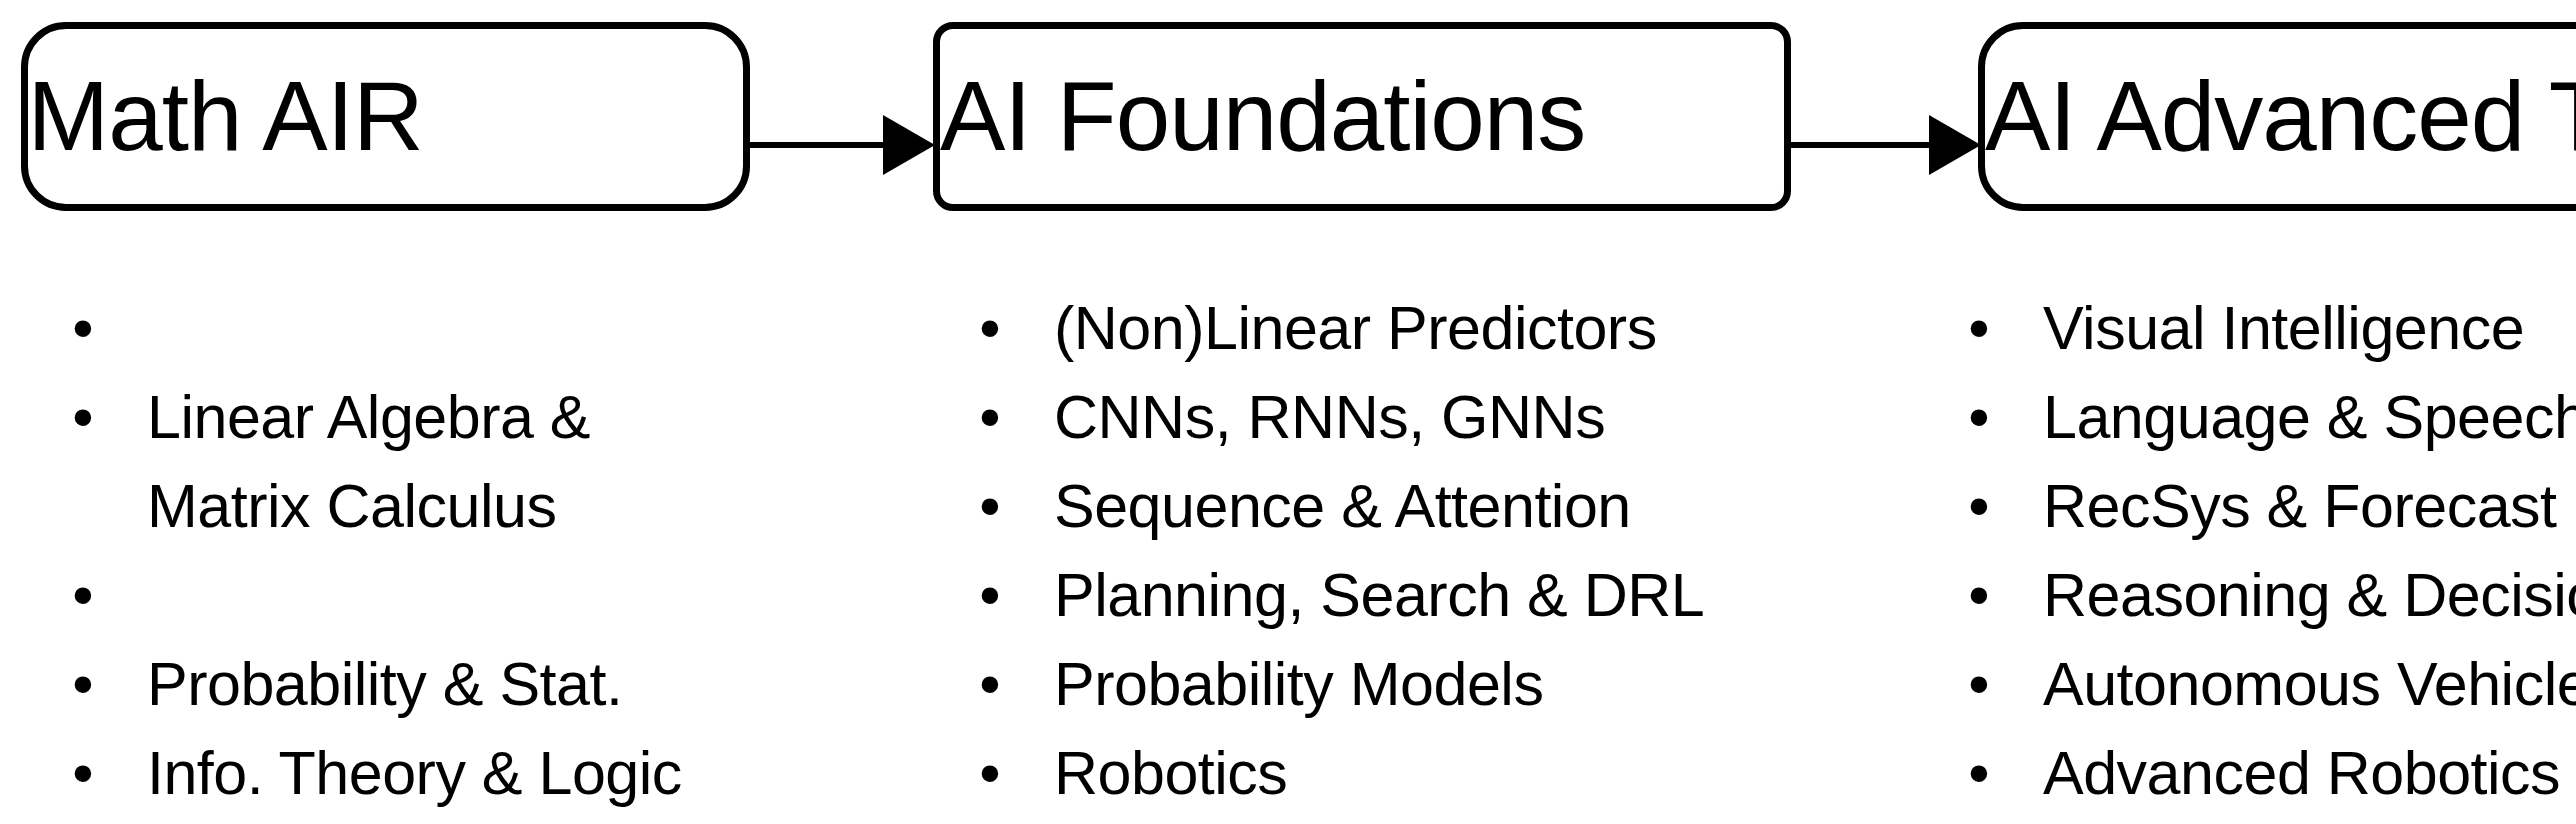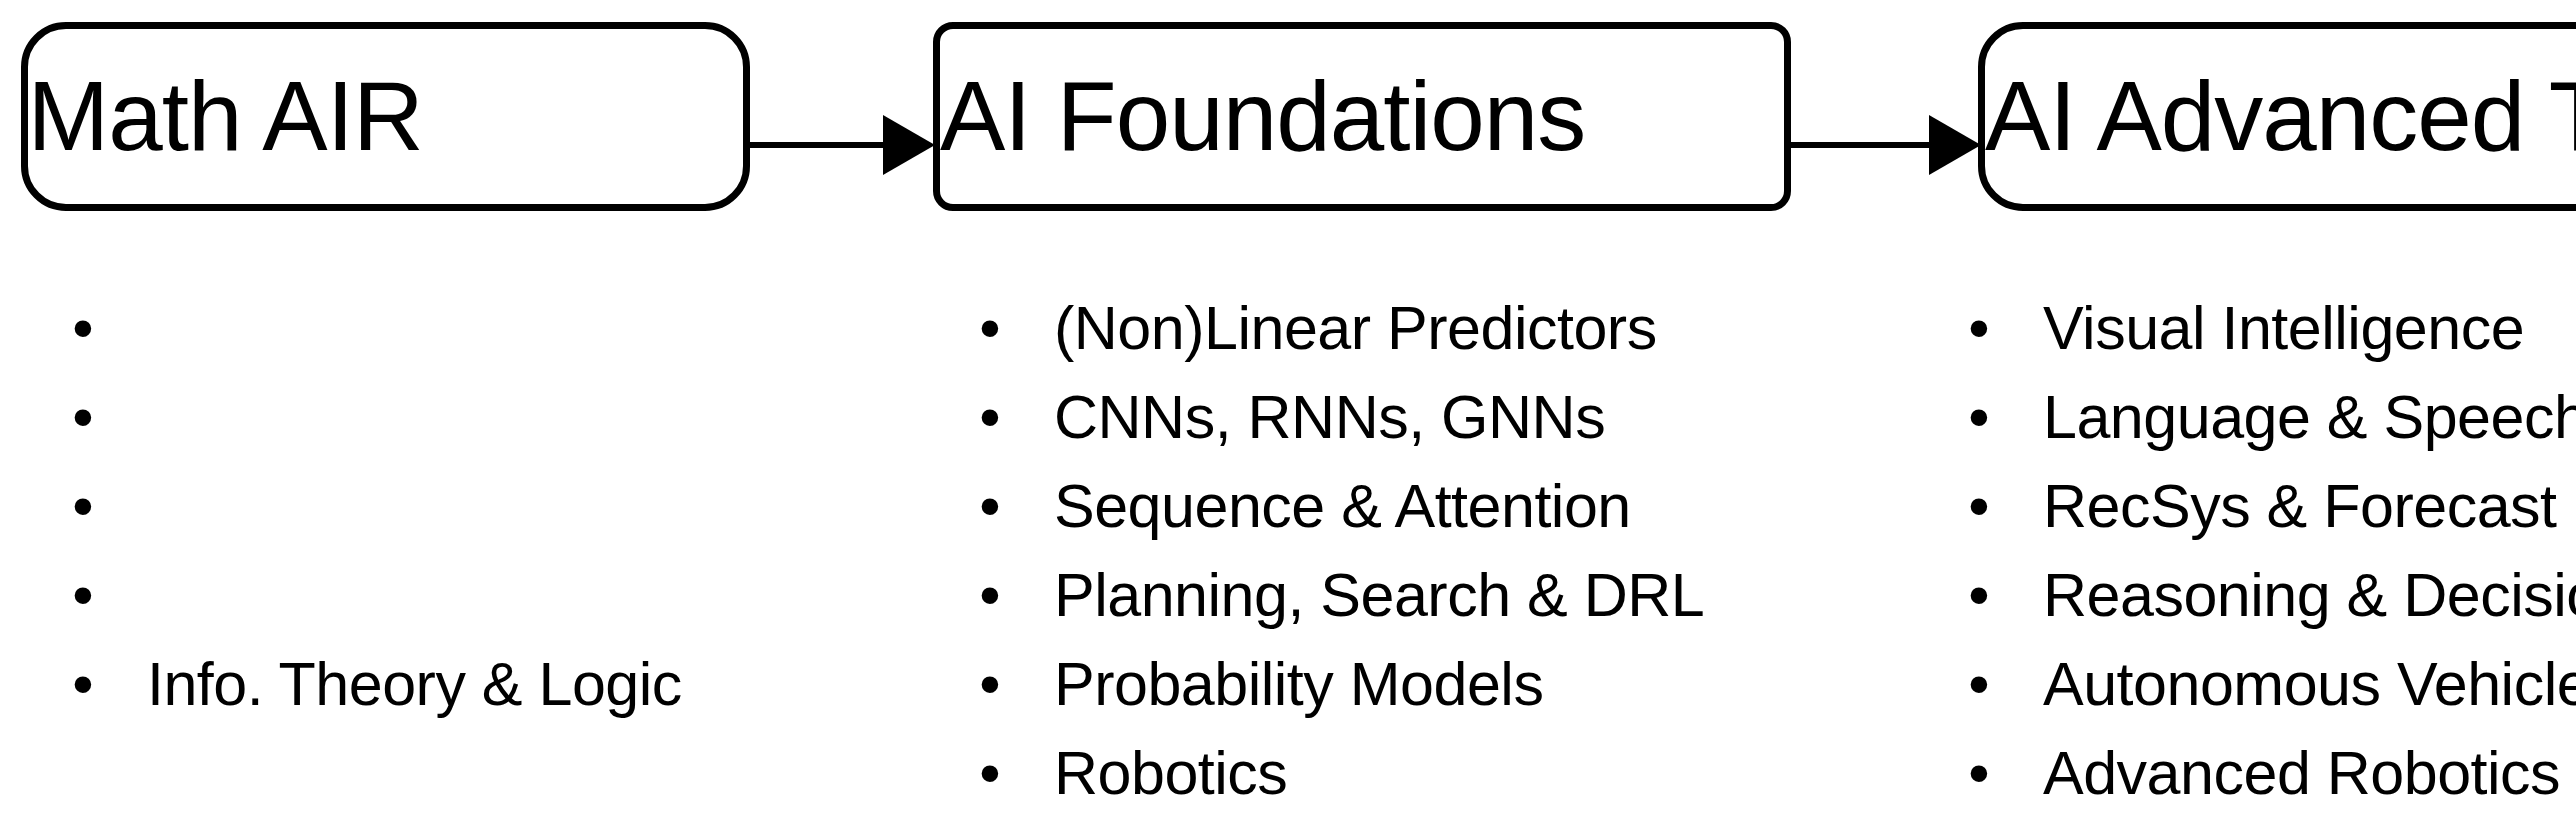--- a/index.html
+++ b/index.html
@@ -121,26 +121,28 @@
     
     
   </div>
 
   <div class="topic-list" id="list-1">
     <div class="item">
       <span class="bullet">•</span>
     </div>
     <div class="item">
       <span class="bullet">•</span>
-    </div>
-    <div class="item">
-      <span class="bullet">•</span>
-    </div>
-    <div class="item">
-      <span class="bullet">•</span>
+      <span class="item-text">Linear Algebra &amp; Matrix Calculus</span>
+    </div>
+    <div class="item">
+      <span class="bullet">•</span>
+    </div>
+    <div class="item">
+      <span class="bullet">•</span>
+      <span class="item-text">Probability &amp; Stat.</span>
     </div>
     <div class="item">
       <span class="bullet">•</span>
       <span class="item-text">Info. Theory &amp; Logic</span>
     </div>
   </div>
 
   <div class="topic-list" id="list-2">
     <div class="item">
       <span class="bullet">•</span>

